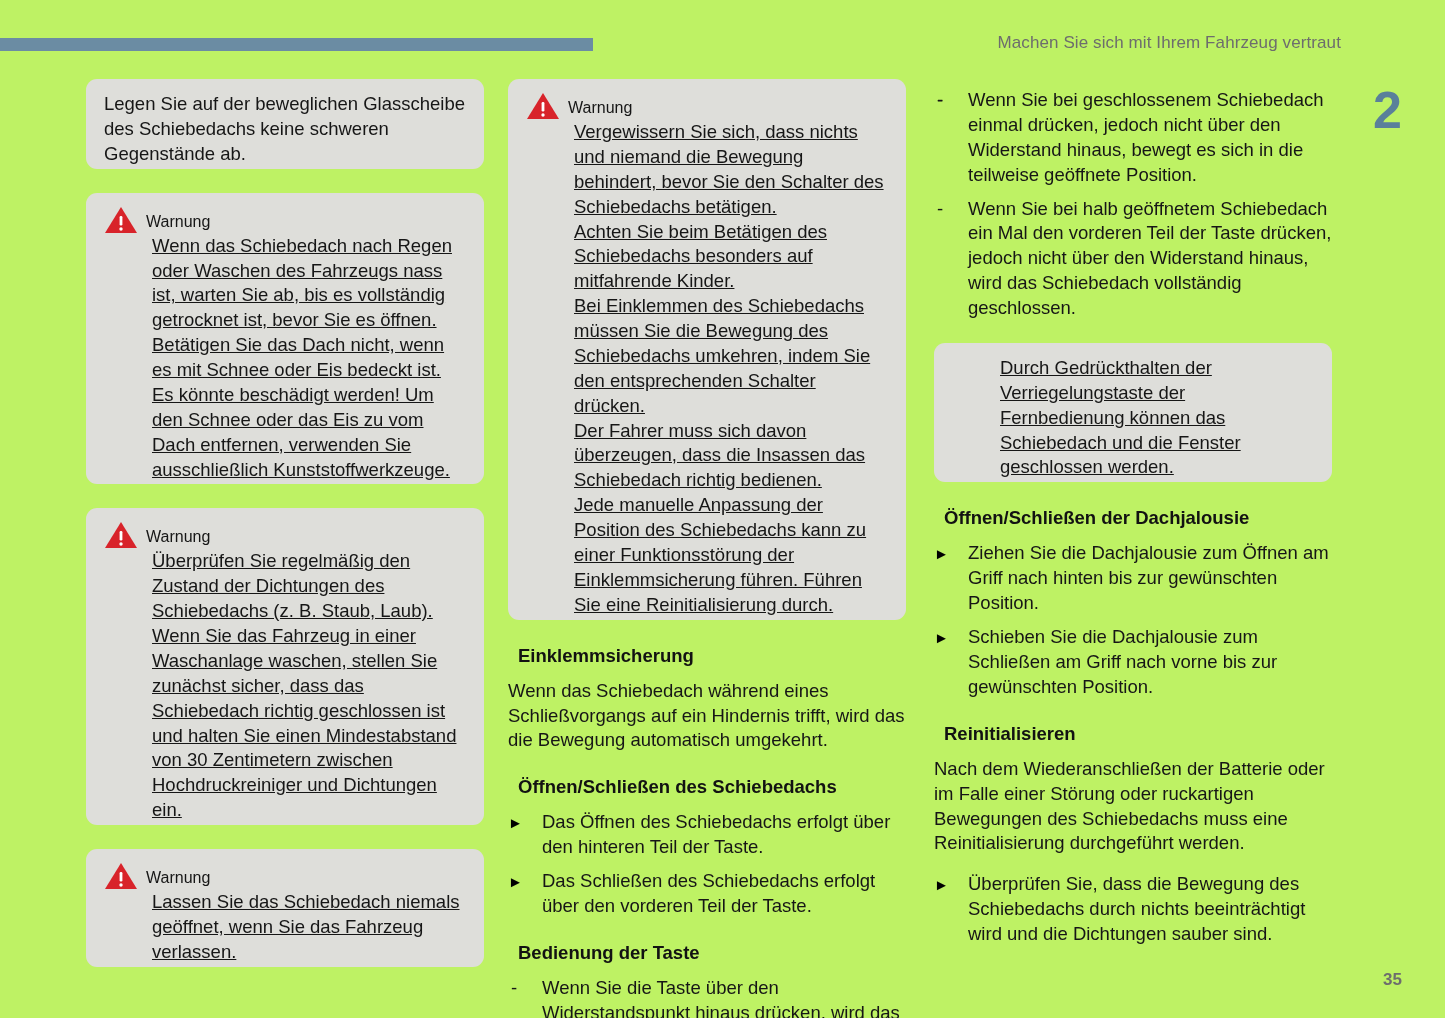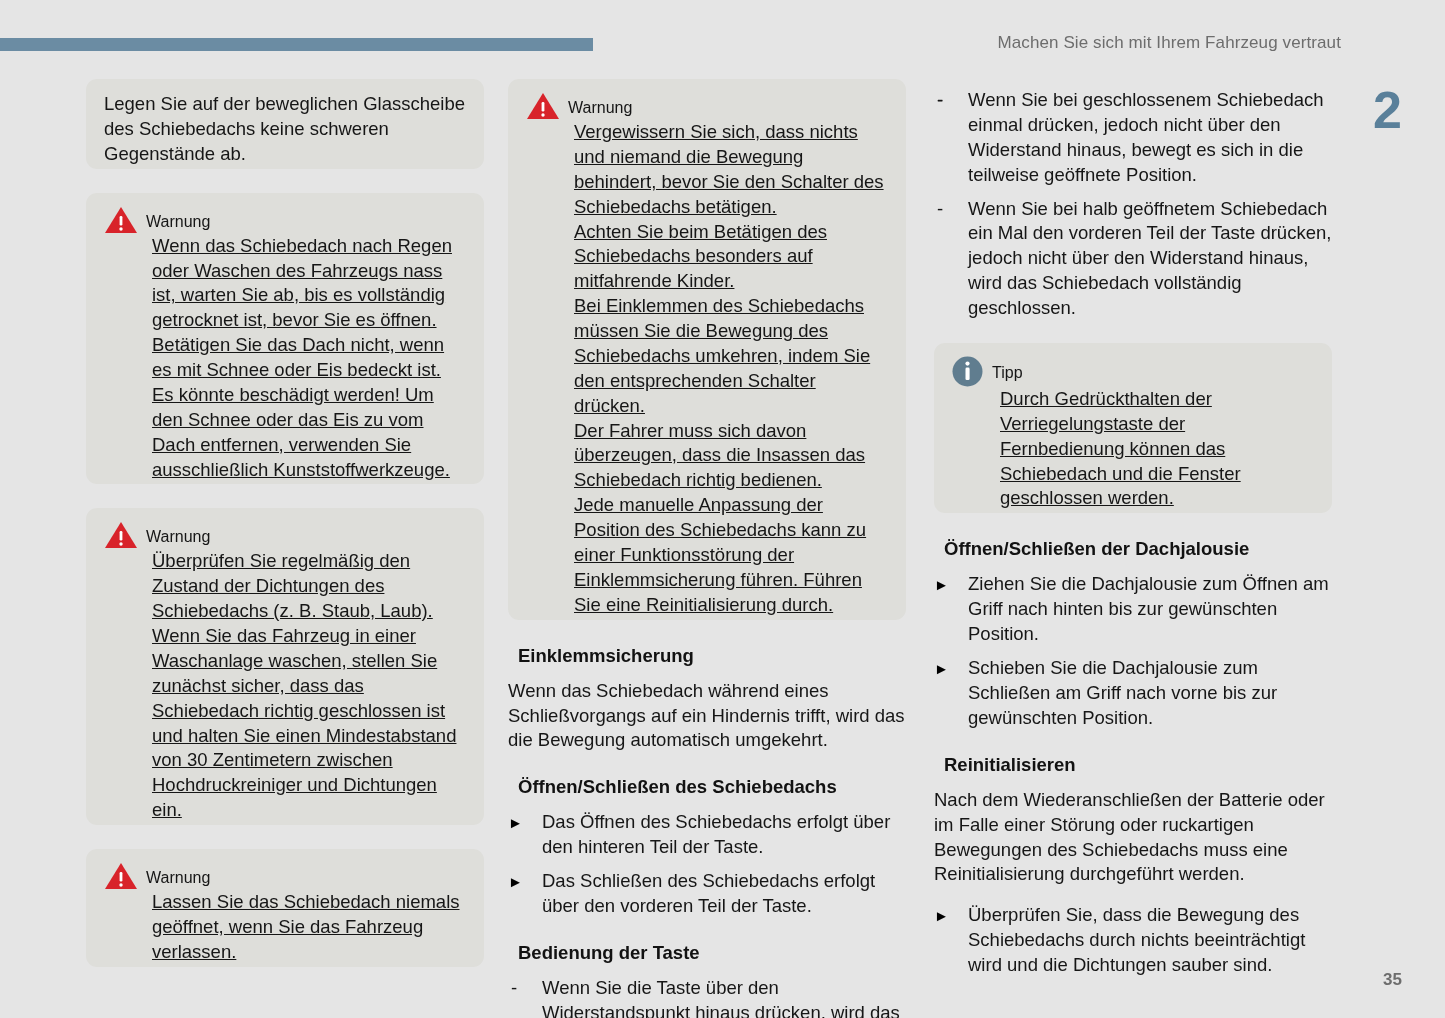--- a/index.html
+++ b/index.html
@@ -8,21 +8,21 @@
     background: #ffffff;
   }
   body {
     font-family: "Liberation Sans", sans-serif;
     color: #1a1a1a;
   }
   #page {
     position: relative;
     width: 1445px;
     height: 1018px;
-    background: #e5e5e5;
+    background: #bef264;
     overflow: hidden;
   }
 
   
   .header-bar {
     position: absolute;
     left: 0;
     top: 38px;
     width: 593px;
     height: 13px;
@@ -268,29 +268,20 @@
   <div class="col col-3">
 
     <ul class="dash-list" style="margin-bottom:22px;">
       <li><span class="bullet">-</span></li>
       <li><span class="bullet">-</span><span>Wenn Sie bei geschlossenem Schiebedach einmal drücken, jedoch nicht über den Widerstand hinaus, bewegt es sich in die teilweise geöffnete Position.</span></li>
       <li><span class="bullet">-</span><span>Wenn Sie bei halb geöffnetem Schiebedach ein Mal den vorderen Teil der Taste drücken, jedoch nicht über den Widerstand hinaus, wird das Schiebedach vollständig geschlossen.</span></li>
     </ul>
 
     <div class="callout">
       <p>
-        <span class="callout-head">
-          <span class="icon-info">
-            <svg viewBox="0 0 31 31" width="31" height="31">
-                <circle cx="15.5" cy="15.5" r="15" fill="#607d8f"></circle>
-                <circle cx="15.5" cy="7.6" r="2.1" fill="#ffffff"></circle>
-                <rect x="13.5" y="11.6" width="4.1" height="12.4" rx="1.3" fill="#ffffff"></rect>
-              </svg>
-          </span><span class="cl-title">Tipp</span>
-        </span>
         <span class="indent-lead nowrap-line" style="display:block;">Durch Gedrückthalten der Verriegelungstaste der Fernbedienung können das Schiebedach und die Fenster geschlossen werden.</span>
       </p>
     </div>
 
     <h3 class="sec-head">Öffnen/Schließen der Dachjalousie</h3>
     <ul class="triangle-list">
       <li><span class="bullet">►</span><span>Ziehen Sie die Dachjalousie zum Öffnen am Griff nach hinten bis zur gewünschten Position.</span></li>
       <li><span class="bullet">►</span><span>Schieben Sie die Dachjalousie zum Schließen am Griff nach vorne bis zur gewünschten Position.</span></li>
     </ul>
 

